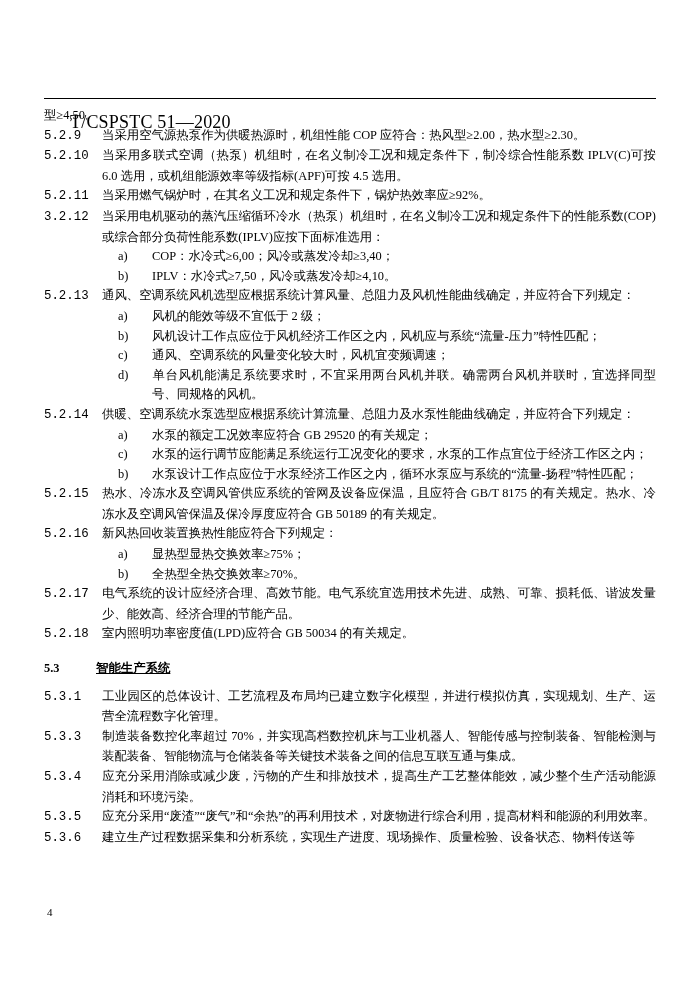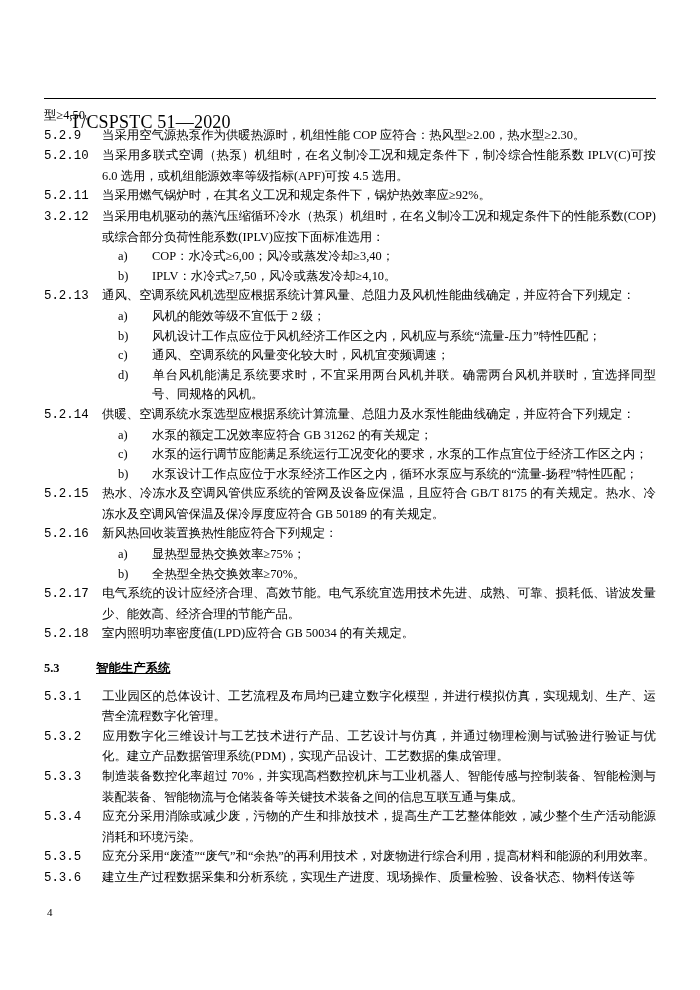--- a/index.html
+++ b/index.html
@@ -163,21 +163,21 @@
     </div>
     <div class="p sub">
       <span class="ltr">d)</span><span>单台风机能满足系统要求时，不宜采用两台风机并联。确需两台风机并联时，宜选择同型号、同规格的风机。</span>
     </div>
 
     <div class="p clause wide">
       <span class="num">5.2.14</span><span>供暖、空调系统水泵选型应根据系统计算流量、总阻力及水泵性能曲线确定，并应符合下列规定：</span>
     </div>
 
     <div class="p sub">
-      <span class="ltr">a)</span><span>水泵的额定工况效率应符合 GB 31262 的有关规定；</span>
+      <span class="ltr">a)</span><span>水泵的额定工况效率应符合 GB 29520 的有关规定；</span>
     </div>
     <div class="p sub">
       <span class="ltr">c)</span><span>水泵的运行调节应能满足系统运行工况变化的要求，水泵的工作点宜位于经济工作区之内；</span>
     </div>
     <div class="p sub">
       <span class="ltr">b)</span><span>水泵设计工作点应位于水泵经济工作区之内，循环水泵应与系统的“流量-扬程”特性匹配；</span>
     </div>
 
     <div class="p clause wide">
       <span class="num">5.2.15</span><span>热水、冷冻水及空调风管供应系统的管网及设备应保温，且应符合 GB/T 8175 的有关规定。热水、冷冻水及空调风管保温及保冷厚度应符合 GB 50189 的有关规定。</span>
@@ -203,23 +203,20 @@
     </div>
 
     <div class="p heading">
       <span class="num">5.3</span><span>智能生产系统</span>
     </div>
 
     <div class="p clause wide">
       <span class="num">5.3.1</span><span>工业园区的总体设计、工艺流程及布局均已建立数字化模型，并进行模拟仿真，实现规划、生产、运营全流程数字化管理。</span>
     </div>
     <div class="p clause wide">
-      <span class="num">5.3.2</span><span>应用数字化三维设计与工艺技术进行产品、工艺设计与仿真，并通过物理检测与试验进行验证与优化。建立产品数据管理系统(PDM)，实现产品设计、工艺数据的集成管理。</span>
-    </div>
-    <div class="p clause wide">
       <span class="num">5.3.3</span><span>制造装备数控化率超过 70%，并实现高档数控机床与工业机器人、智能传感与控制装备、智能检测与装配装备、智能物流与仓储装备等关键技术装备之间的信息互联互通与集成。</span>
     </div>
     <div class="p clause wide">
       <span class="num">5.3.4</span><span>应充分采用消除或减少废，污物的产生和排放技术，提高生产工艺整体能效，减少整个生产活动能源消耗和环境污染。</span>
     </div>
     <div class="p clause wide">
       <span class="num">5.3.5</span><span>应充分采用“废渣”“废气”和“余热”的再利用技术，对废物进行综合利用，提高材料和能源的利用效率。</span>
     </div>
     <div class="p clause wide">
       <span class="num">5.3.6</span><span>建立生产过程数据采集和分析系统，实现生产进度、现场操作、质量检验、设备状态、物料传送等</span>

